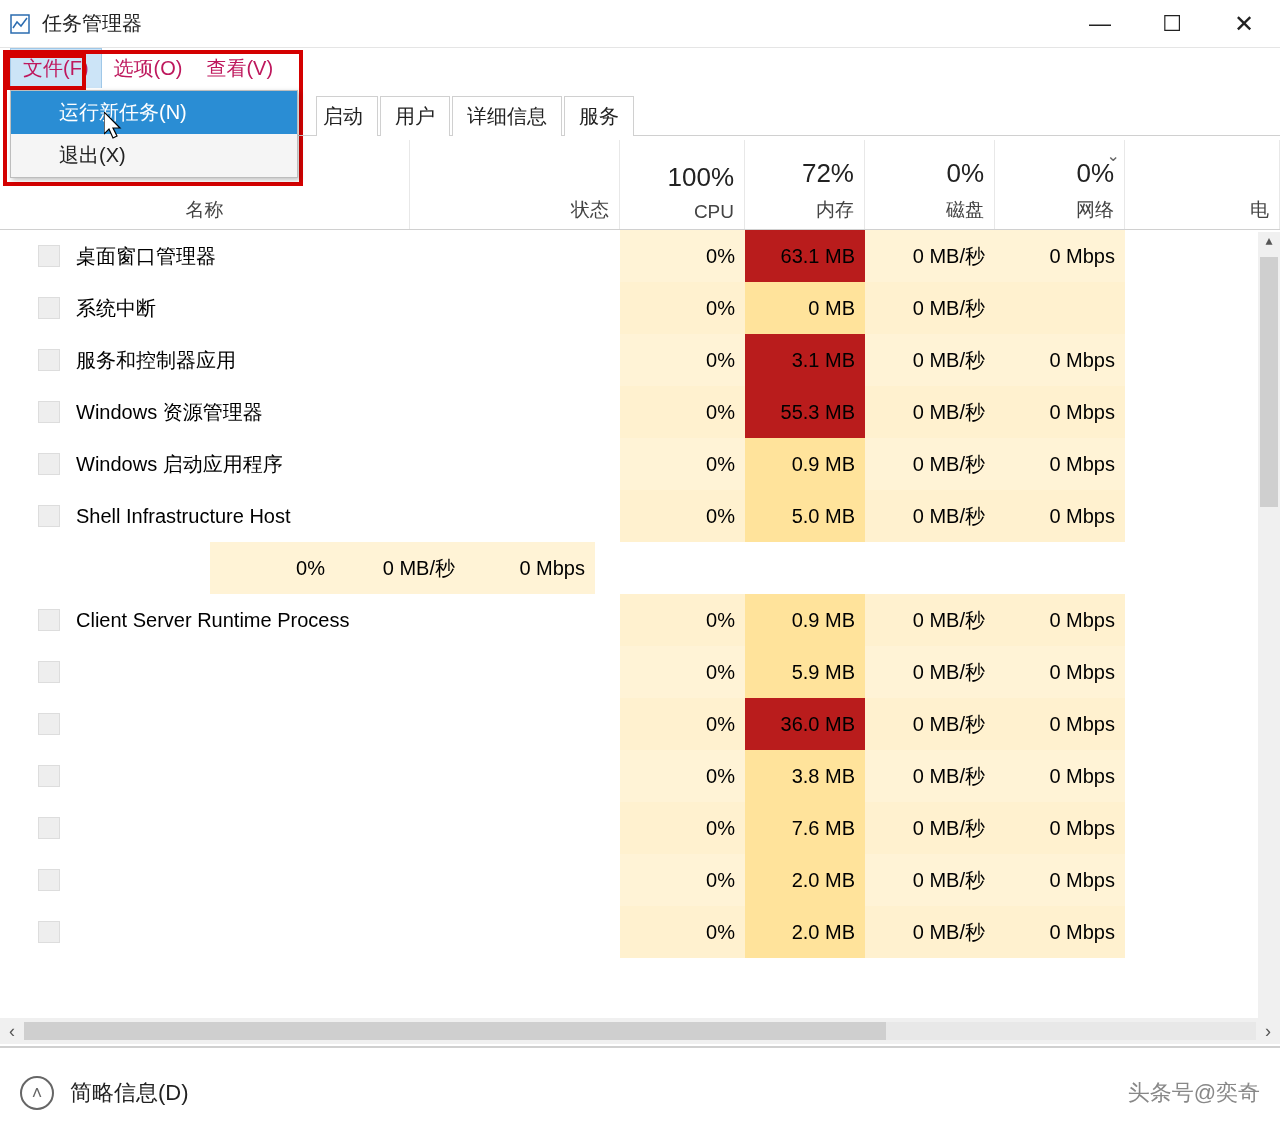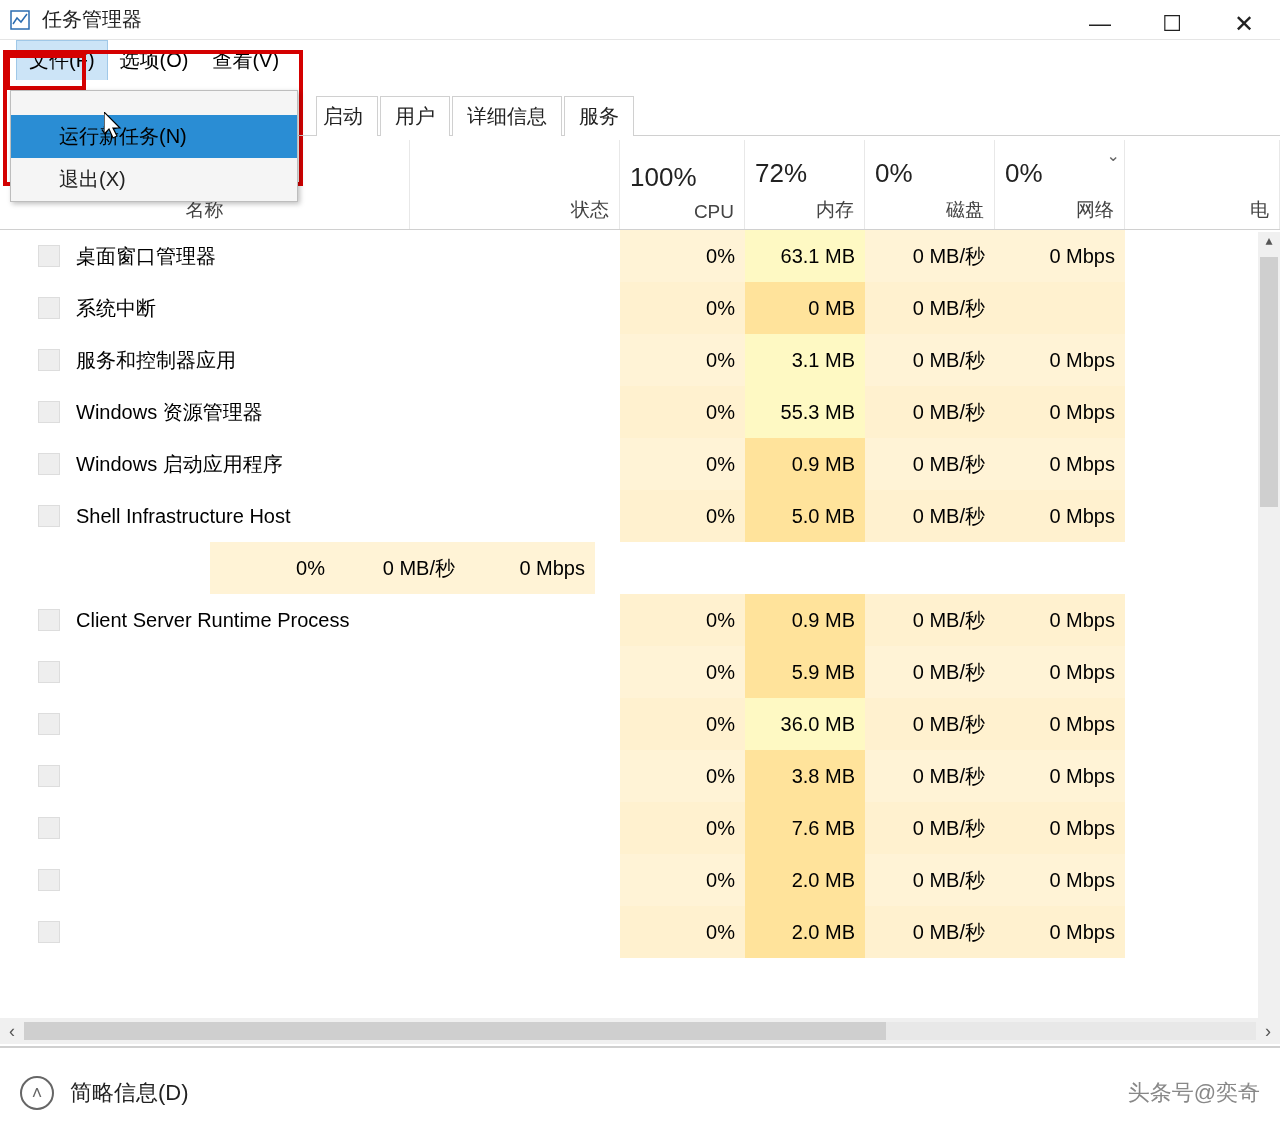--- a/index.html
+++ b/index.html
@@ -1,50 +1,50 @@
 <!DOCTYPE html>
 <html><head>
 <meta charset="utf-8">
 <style>
   * { box-sizing: border-box; margin: 0; padding: 0; font-family: "Microsoft YaHei", "Segoe UI", sans-serif; }
   body { width: 1280px; height: 1138px; background: #fff; overflow: hidden; position: relative; }
 
   
-  .titlebar { height: 40px; display: flex; align-items: center; padding: 0 8px; border-bottom: 1px solid #e5e5e5; }
+  .titlebar { height: 48px; display: flex; align-items: center; padding: 0 8px; border-bottom: 1px solid #e5e5e5; }
   .titlebar .icon-box { width: 24px; height: 24px; margin-right: 10px; display:flex; align-items:center; justify-content:center;}
   .titlebar .title { font-size: 20px; color: #222; flex: 1; }
   .win-controls { position: absolute; right: 0; top: 0; display: flex; }
   .win-btn { width: 72px; height: 48px; display: flex; align-items: center; justify-content: center; font-size: 22px; color:#222;}
   .win-btn.close { font-size: 24px; }
 
   
-  .menubar { height: 40px; display: flex; align-items: stretch; font-size: 20px; color:#000000; padding-left:16px; position:relative; }
+  .menubar { height: 40px; display: flex; align-items: stretch; font-size: 20px; color:#be185d; padding-left:10px; position:relative; }
   .menu-item { padding: 6px 12px; display:flex; align-items:center; }
   .menu-item.open { background: #cce4f7; border:1px solid #a0c8e8; border-bottom:none; }
 
   
   .red-box-outer { position:absolute; border:4px solid #d40000; pointer-events:none; }
   .red-box-menu { left:3px; top:50px; width:300px; height:136px; }
   .red-box-file { left:6px; top:54px; width:80px; height:36px; }
 
   
   .dropdown { position:absolute; left:10px; top:90px; width:288px; background:#f5f5f5; border:1px solid #bdbdbd; box-shadow:2px 2px 5px rgba(0,0,0,0.25); z-index:5; }
   .dropdown-item { padding:8px 20px 8px 48px; font-size:20px; color:#222; }
-  .dropdown-item.highlight { background:#2a8dd4; color:#000000;margin-top:24px; }
+  .dropdown-item.highlight { background:#2a8dd4; color:#ffffff; }
 
   
   .tabrow { position:absolute; left:16px; top:96px; height:40px; width:100%; display:flex; align-items:center; font-size:20px; color:#222; border-bottom:1px solid #d0d0d0; padding-left:300px; z-index:1;}
   .tab { padding:6px 14px; border:1px solid #d0d0d0; border-bottom:none; margin-right:2px; background:#fff;}
   .tab.partial { padding-left:6px; }
 
   
   .table-wrap { position:absolute; left:0; top:140px; right:0; bottom:120px; overflow:hidden; }
   .thead { display:flex; height:90px; border-bottom:1px solid #d0d0d0; font-size:20px; color:#222; }
   .th { border-right:1px solid #e8e8e8; padding:6px 10px 6px 10px; position:relative; display:flex; flex-direction:column; justify-content:flex-end;}
-  .th .top { font-size:26px; margin-bottom:8px;}
+  .th .top { font-size:26px; text-align:right; margin-bottom:8px;}
   .th .bot { font-size:19px; text-align:right; color:#444;}
   .th.name { flex:0 0 410px; justify-content:flex-end;}
   .th.name .bot{ text-align:center; }
   .th.status { flex:0 0 210px; justify-content:flex-end;}
   .th.status .bot{ text-align:right;}
   .th.cpu { flex:0 0 125px; }
   .th.mem { flex:0 0 120px; }
   .th.disk { flex:0 0 130px; }
   .th.net { flex:0 0 130px; }
   .th.extra { flex:1; }
@@ -53,21 +53,21 @@
   
   .tbody { position:absolute; top:90px; left:0; right:22px; bottom:0; overflow:hidden;}
   .row { display:flex; height:52px; align-items:center; font-size:20px; }
   .cell { padding:0 10px; height:100%; display:flex; align-items:center;}
   .cell.name { flex:0 0 410px; }
   .cell.name .blank-icon { width:22px; height:22px; background:#eee; border:1px solid #ddd; margin:0 16px 0 28px; flex-shrink:0;}
   .cell.status { flex:0 0 210px; }
   .cell.num { justify-content:flex-end; }
   .cell.cpu { flex:0 0 125px; background:#fff3d6; }
   .cell.mem { flex:0 0 120px; background:#ffe39b; }
-  .cell.mem.dark { background:#fef9c3; }
+  .cell.mem.dark { background:#b91c1c; }
   .cell.disk { flex:0 0 130px; background:#fff3d6;}
   .cell.net { flex:0 0 130px; background:#fff3d6;}
   .row:nth-child(even) .cell.cpu { background:#fff1cf;}
   .row:nth-child(even) .cell.disk { background:#fff1cf;}
   .row:nth-child(even) .cell.net { background:#fff1cf;}
 
   
   .vscroll { position:absolute; right:0; top:232px; bottom:120px; width:22px; background:#f0f0f0; }
   .vscroll .arrow { height:24px; text-align:center; font-size:14px; color:#555;}
   .vscroll .thumb { width:18px; margin:1px auto; height:250px; background:#cfcfcf;}

